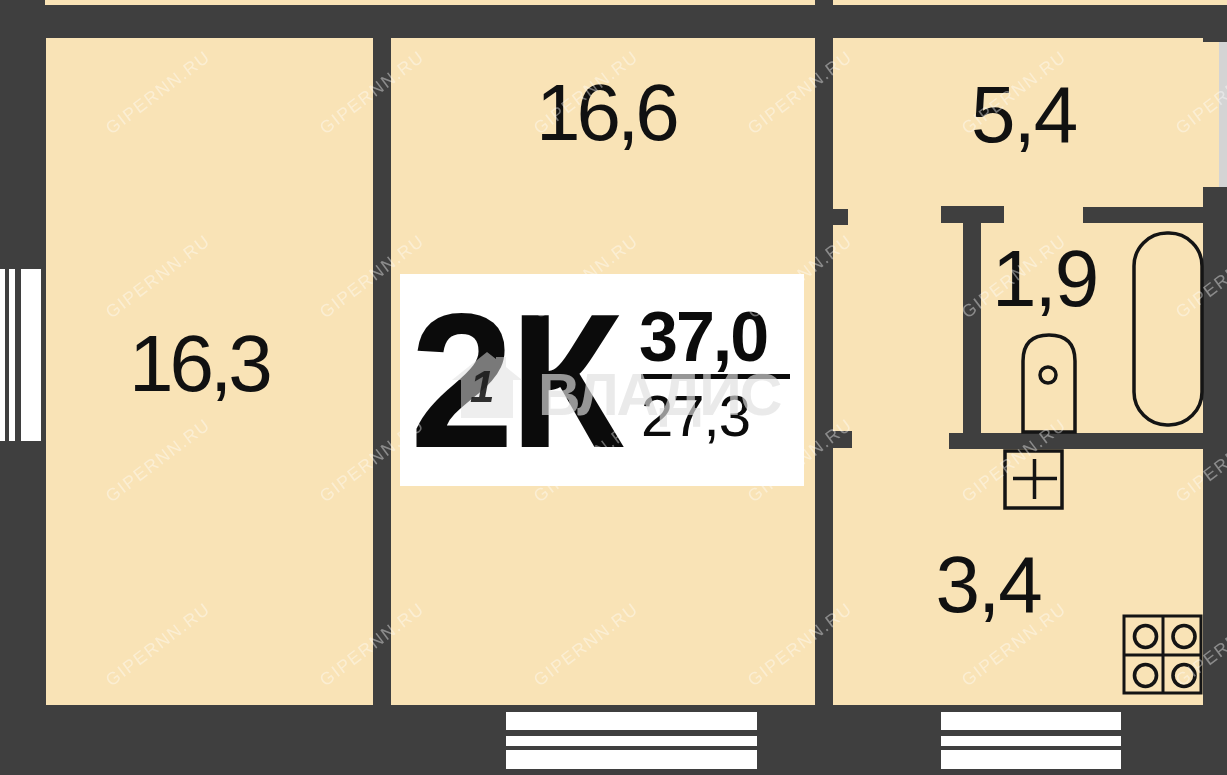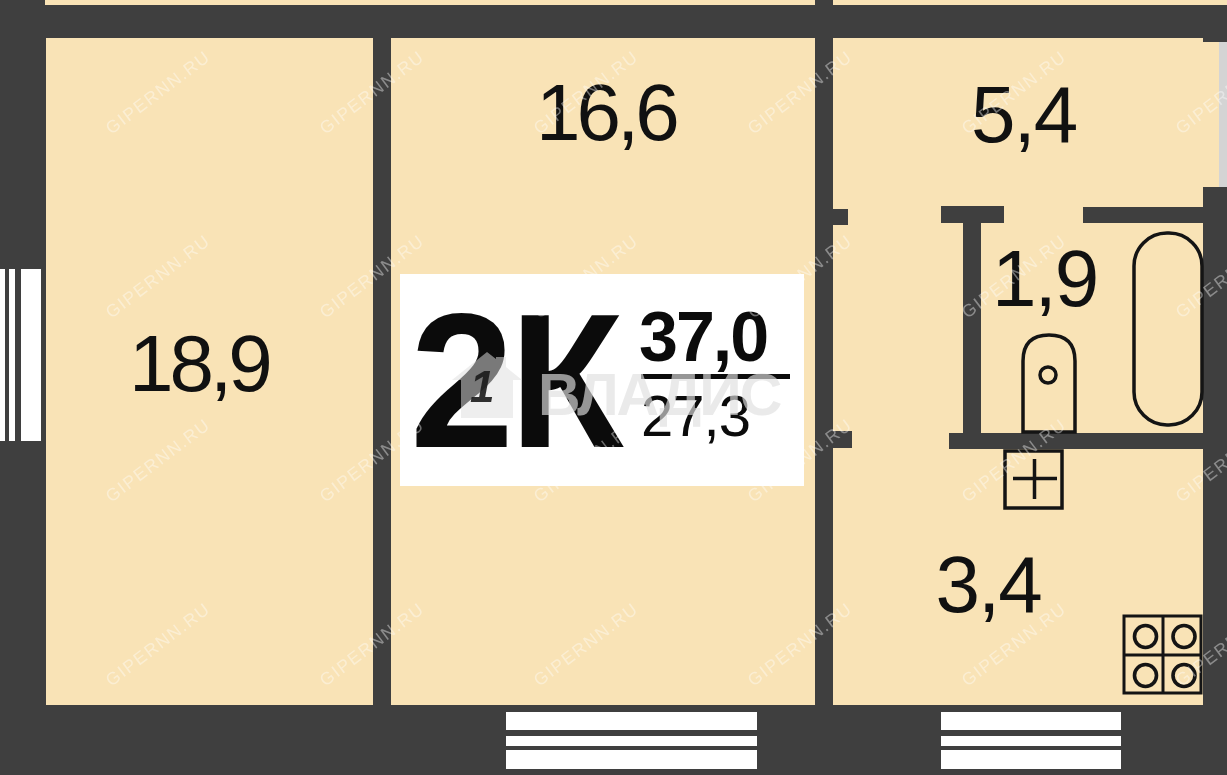--- a/index.html
+++ b/index.html
@@ -63,21 +63,21 @@
 <div class="abs white" style="left:506px;top:736px;width:251px;height:10px;"></div>
 
 <div class="abs white" style="left:506px;top:750px;width:251px;height:19px;"></div>
 
 <div class="abs white" style="left:941px;top:712px;width:180px;height:18px;"></div>
 
 <div class="abs white" style="left:941px;top:736px;width:180px;height:10px;"></div>
 
 <div class="abs white" style="left:941px;top:750px;width:180px;height:19px;"></div>
 
-<div class="lbl" style="left:129px;top:324.3px;letter-spacing:-4px;">18,9</div>
+<div class="lbl" style="left:129px;top:324.3px;letter-spacing:-4px;">16,3</div>
 
 <div class="lbl" style="left:536px;top:73.3px;letter-spacing:-4px;">16,6</div>
 
 <div class="lbl" style="left:971px;top:74.8px;">5,4</div>
 
 <div class="lbl" style="left:992px;top:238.9px;">1,9</div>
 
 <div class="lbl" style="left:935.5px;top:545.3px;">3,4</div>
 
 <div class="abs white" style="left:400px;top:274px;width:404px;height:212px;"></div>

